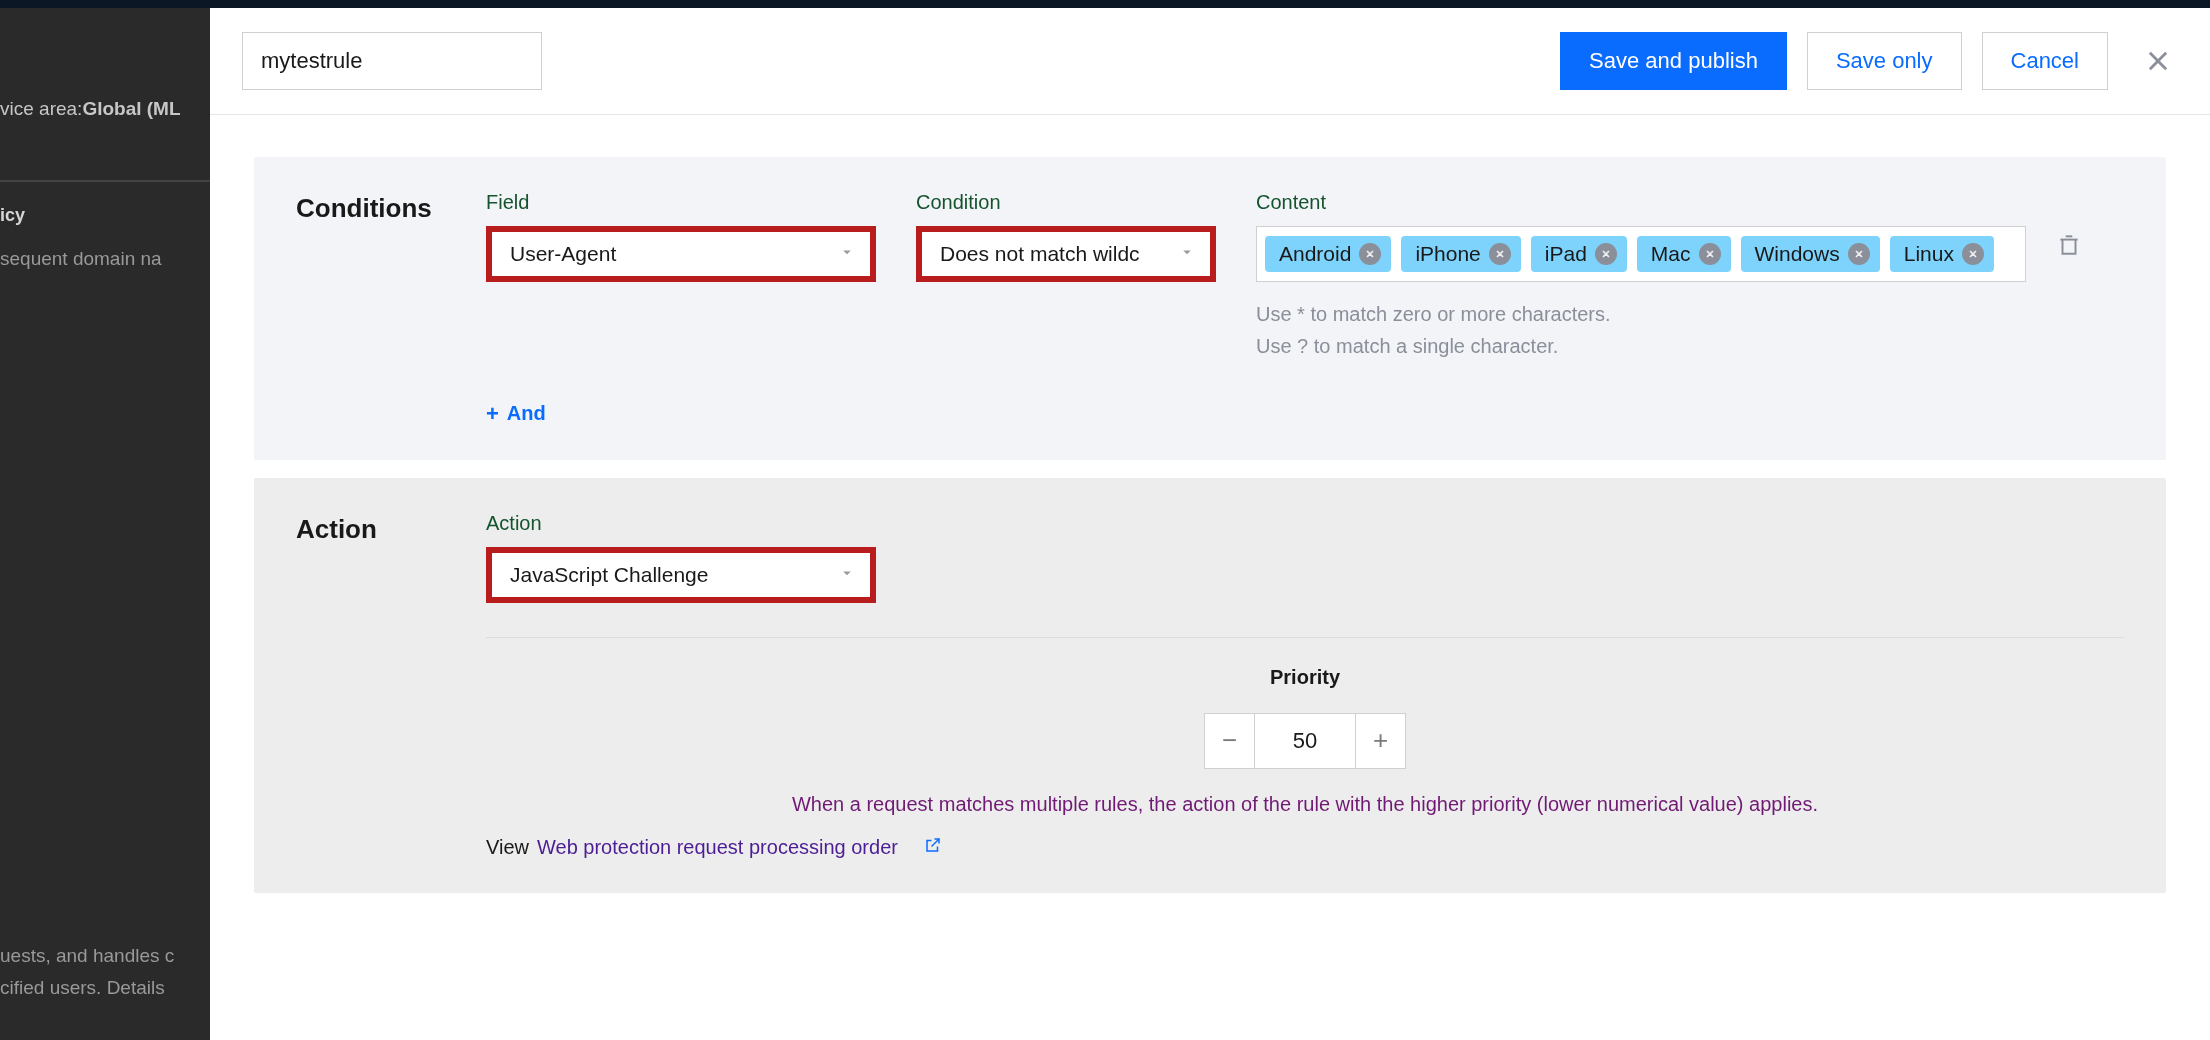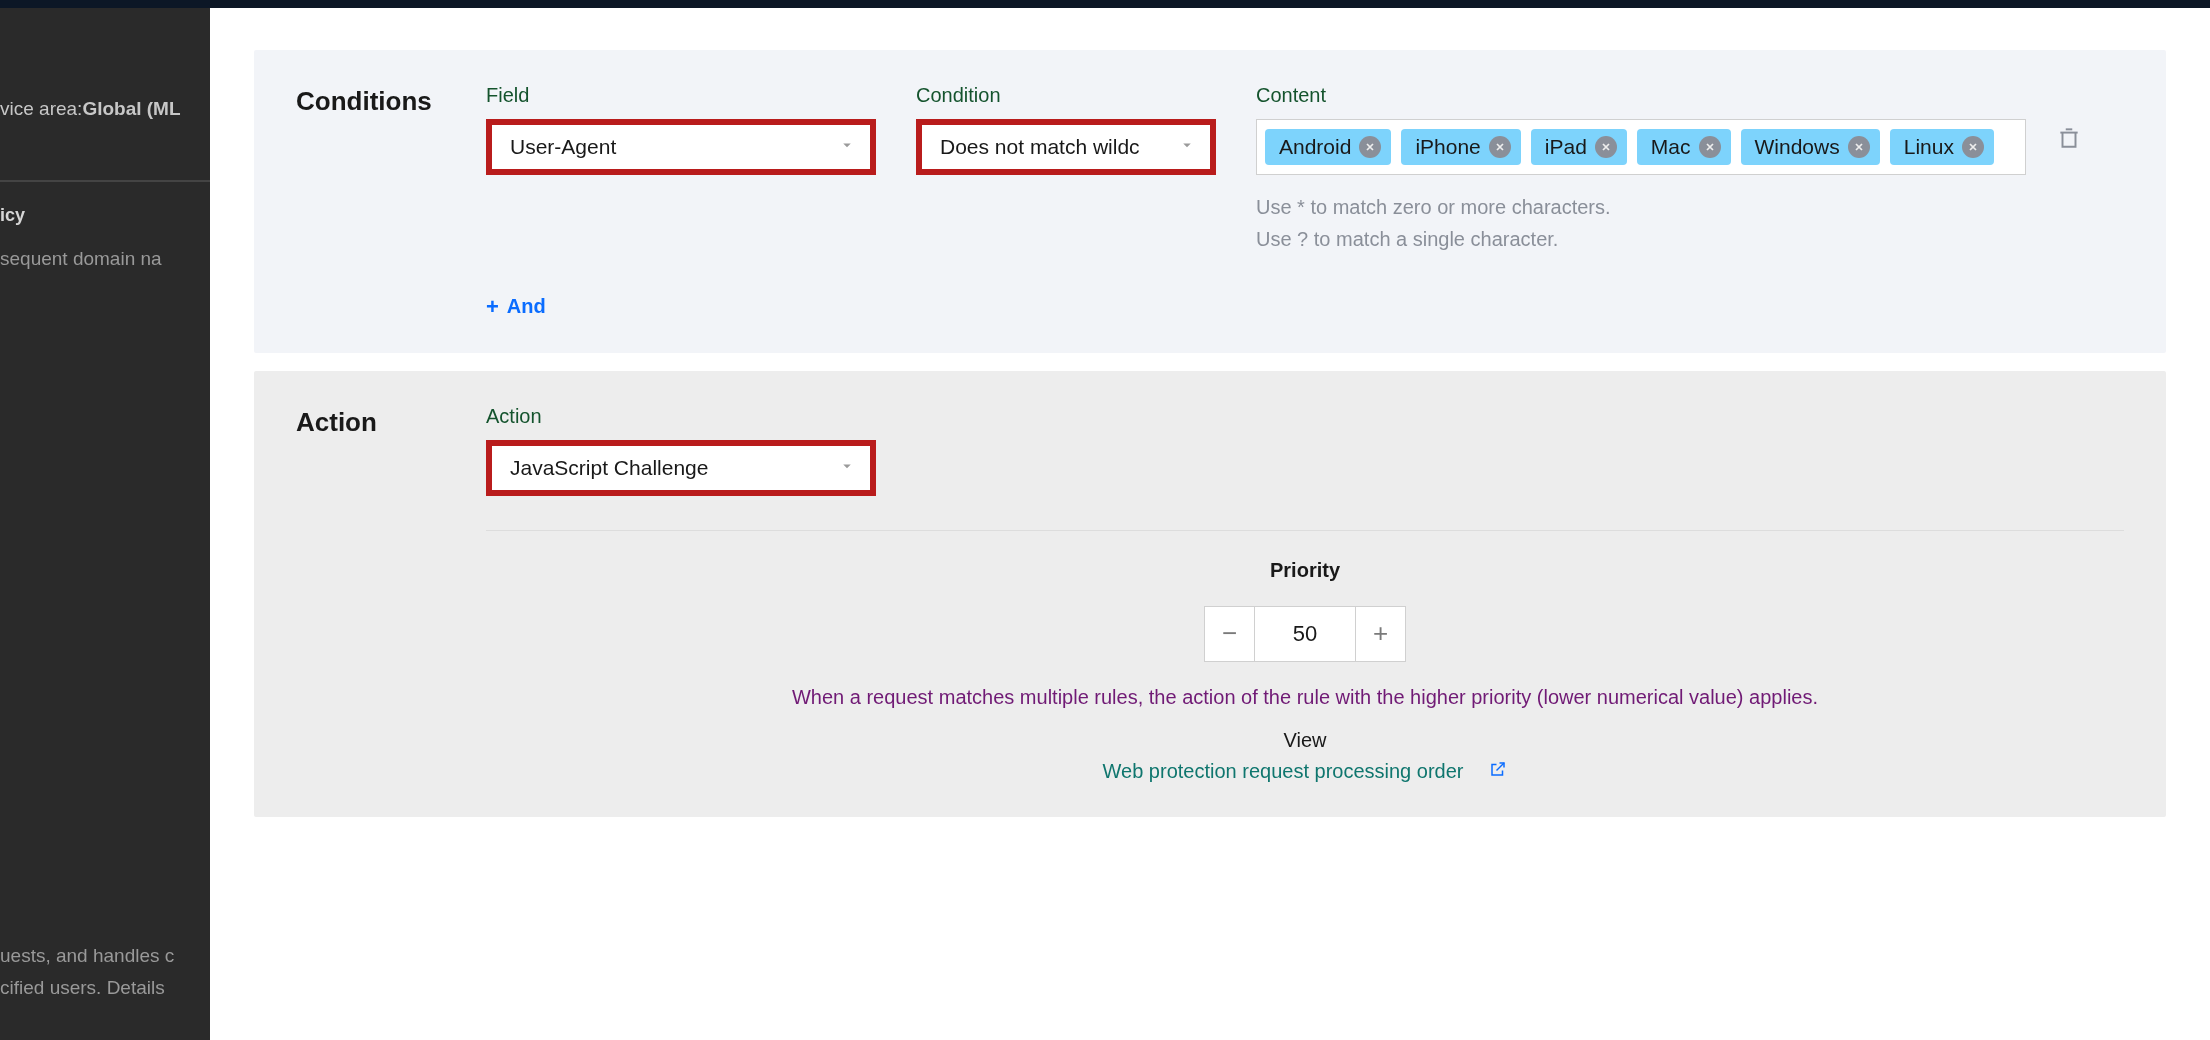--- a/index.html
+++ b/index.html
@@ -50,22 +50,22 @@
   .action-select { width:390px; }
   .action-hr { border:none; border-top:1px solid #ddd; margin:34px 0 28px; }
   .priority-row { display:flex; align-items:center; gap:24px; flex-wrap:wrap;flex-direction:column; }
   .priority-label { font-size:20px; font-weight:600; color:#191919; }
   .stepper { display:flex; border:1px solid #d0d0d0; height:56px; background:#fff; }
   .step-btn { width:50px; display:flex; align-items:center; justify-content:center; color:#7a7a7a; font-size:26px; cursor:pointer; user-select:none; }
   .step-btn:first-child { border-right:1px solid #d0d0d0; }
   .step-btn:last-child { border-left:1px solid #d0d0d0; }
   .step-val { width:100px; display:flex; align-items:center; justify-content:center; font-size:22px; }
   .priority-desc { font-size:20px; color:#701a75; max-width:1240px; }
-  .view-row { display:flex; align-items:center; gap:8px; margin-top:20px; font-size:20px;flex-direction:column; }
-  .view-link { color:#0f766e; cursor:pointer; display:inline-flex; align-items:center; gap:26px;text-align:center; }
+  .view-row { display:flex; align-items:center; gap:8px; margin-top:20px; font-size:20px; }
+  .view-link { color:#4c1d95; cursor:pointer; display:inline-flex; align-items:center; gap:26px;text-align:center; }
   .ext-icon svg { width:18px; height:18px; }
 </style>
 </head>
 <body>
 
 <div class="viewport">
   <div class="backdrop">
     <div class="bg-topbar"></div>
     <div class="bg-service">
       <span>vice area:</span><b>Global (ML</b>
@@ -75,20 +75,32 @@
     <div class="bg-domain">sequent domain na</div>
     <div class="bg-uests">
       <div>uests, and handles c</div>
       <div>cified users. Details</div>
     </div>
   </div>
 
   <div class="panel">
     <div class="panel-top-strip"></div>
 
+    <div class="panel-header">
+      <input class="rule-name-input" value="mytestrule" style="">
+      <div class="header-spacer"></div>
+      <button class="btn btn-primary">Save and publish</button>
+      <button class="btn btn-link-outlined">Save only</button>
+      <button class="btn btn-link-outlined">Cancel</button>
+      <div class="close-x">
+        <svg viewBox="0 0 24 24" fill="none" stroke="currentColor" stroke-width="2.4">
+            <path d="M5 5 L19 19 M19 5 L5 19"></path>
+          </svg>
+      </div>
+    </div>
 
     <div class="panel-body">
 
       <div class="section">
         <div class="section-row">
           <div class="section-title">Conditions</div>
           <div class="section-body">
             <div class="form-row">
               <div class="form-col col-field">
                 <div class="form-label">Field</div>

